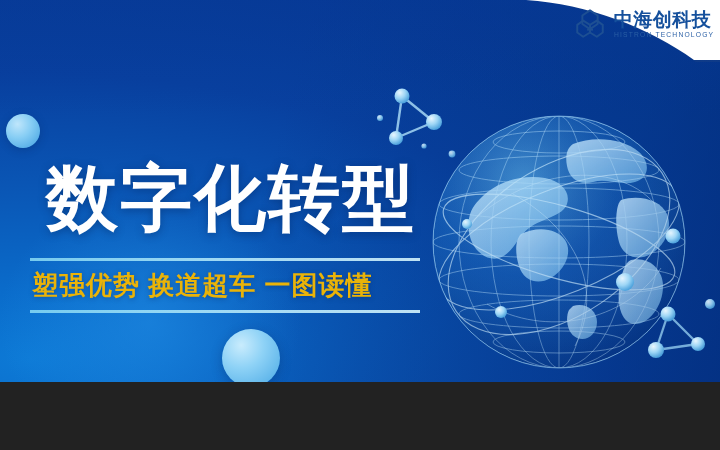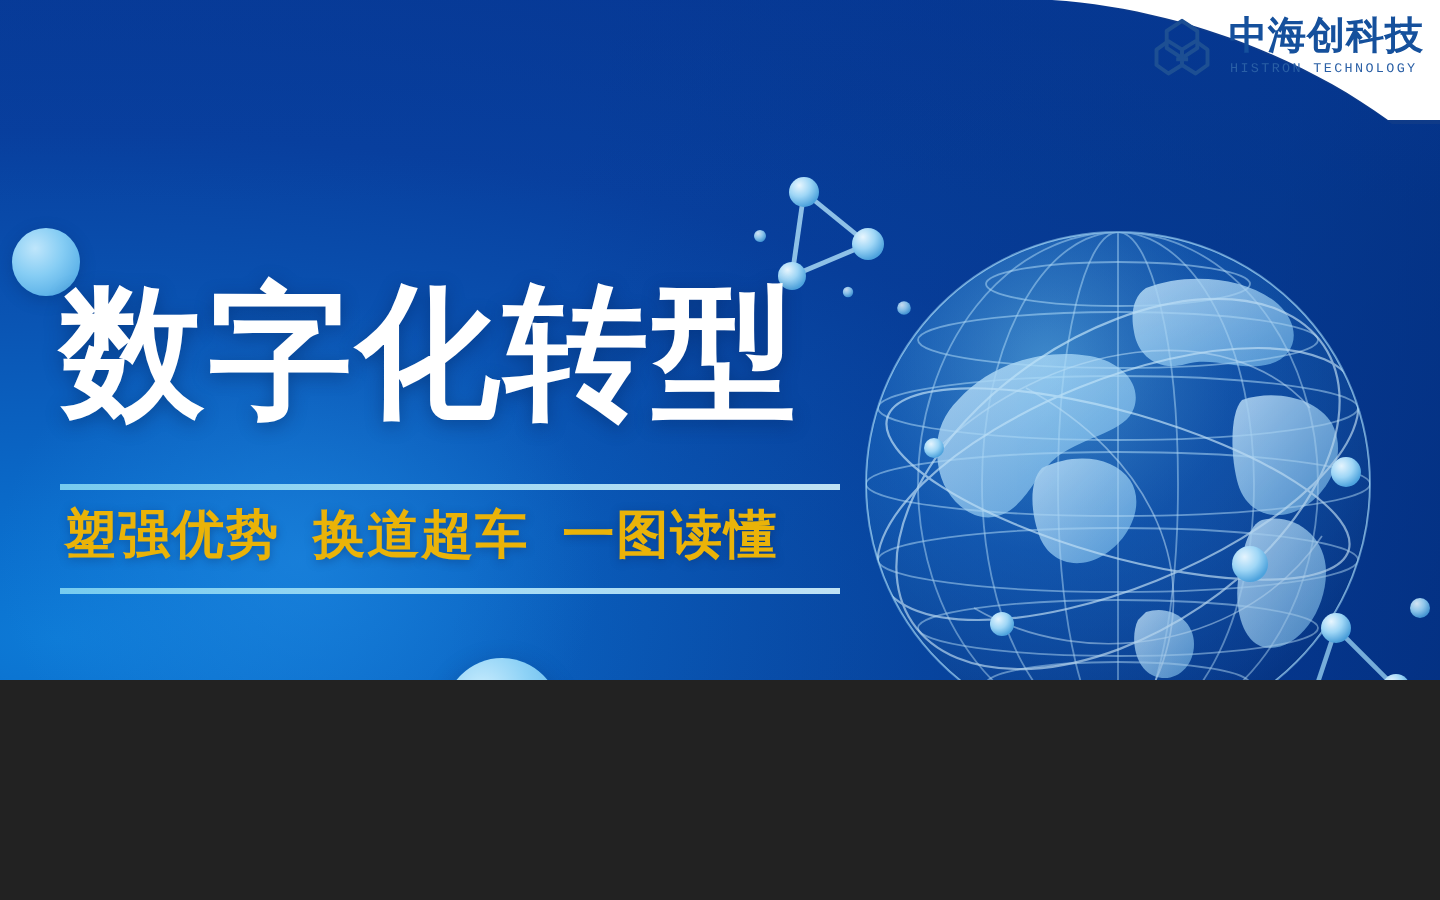--- a/index.html
+++ b/index.html
@@ -3,23 +3,23 @@
 <meta charset="utf-8">
 <style>
   html, body {
     margin: 0;
     padding: 0;
     background: #222;
   }
   #stage {
     position: relative;
     width: 720px;
-    height: 340px;
+    height: 382px;
     overflow: hidden;
-    font-family: Liberation Mono, monospace;
+    font-family: Liberation Sans, sans-serif;
     background: #0a4fb0;
   }
 
   
   .bg-base {
     position: absolute;
     inset: 0;
     background:
       radial-gradient(120% 110% at 4% 94%, #0d7ad6 0%, #0a6ccb 16%, #0a55b4 42%, #08409f 68%, #053a94 100%);
   }
@@ -84,21 +84,21 @@
     left: 30px;
     top: 146px;
     z-index: 5;
   }
   .title {
     font-size: 72px;
     font-weight: bold;
     color: #ffffff;
     letter-spacing: 2px;
     line-height: 1;
-    margin: 0;
+    margin: 16px;
     white-space: nowrap;
     text-shadow: 0 2px 9px rgba(2,30,80,0.38);
   }
   .rule {
     width: 390px;
     height: 3px;
     background: linear-gradient(90deg, #7fd3f2 0%, #a9e2f7 45%, #cfeffb 100%);
     opacity: 0.92;
   }
   .rule-top { margin-top: 24px; }

